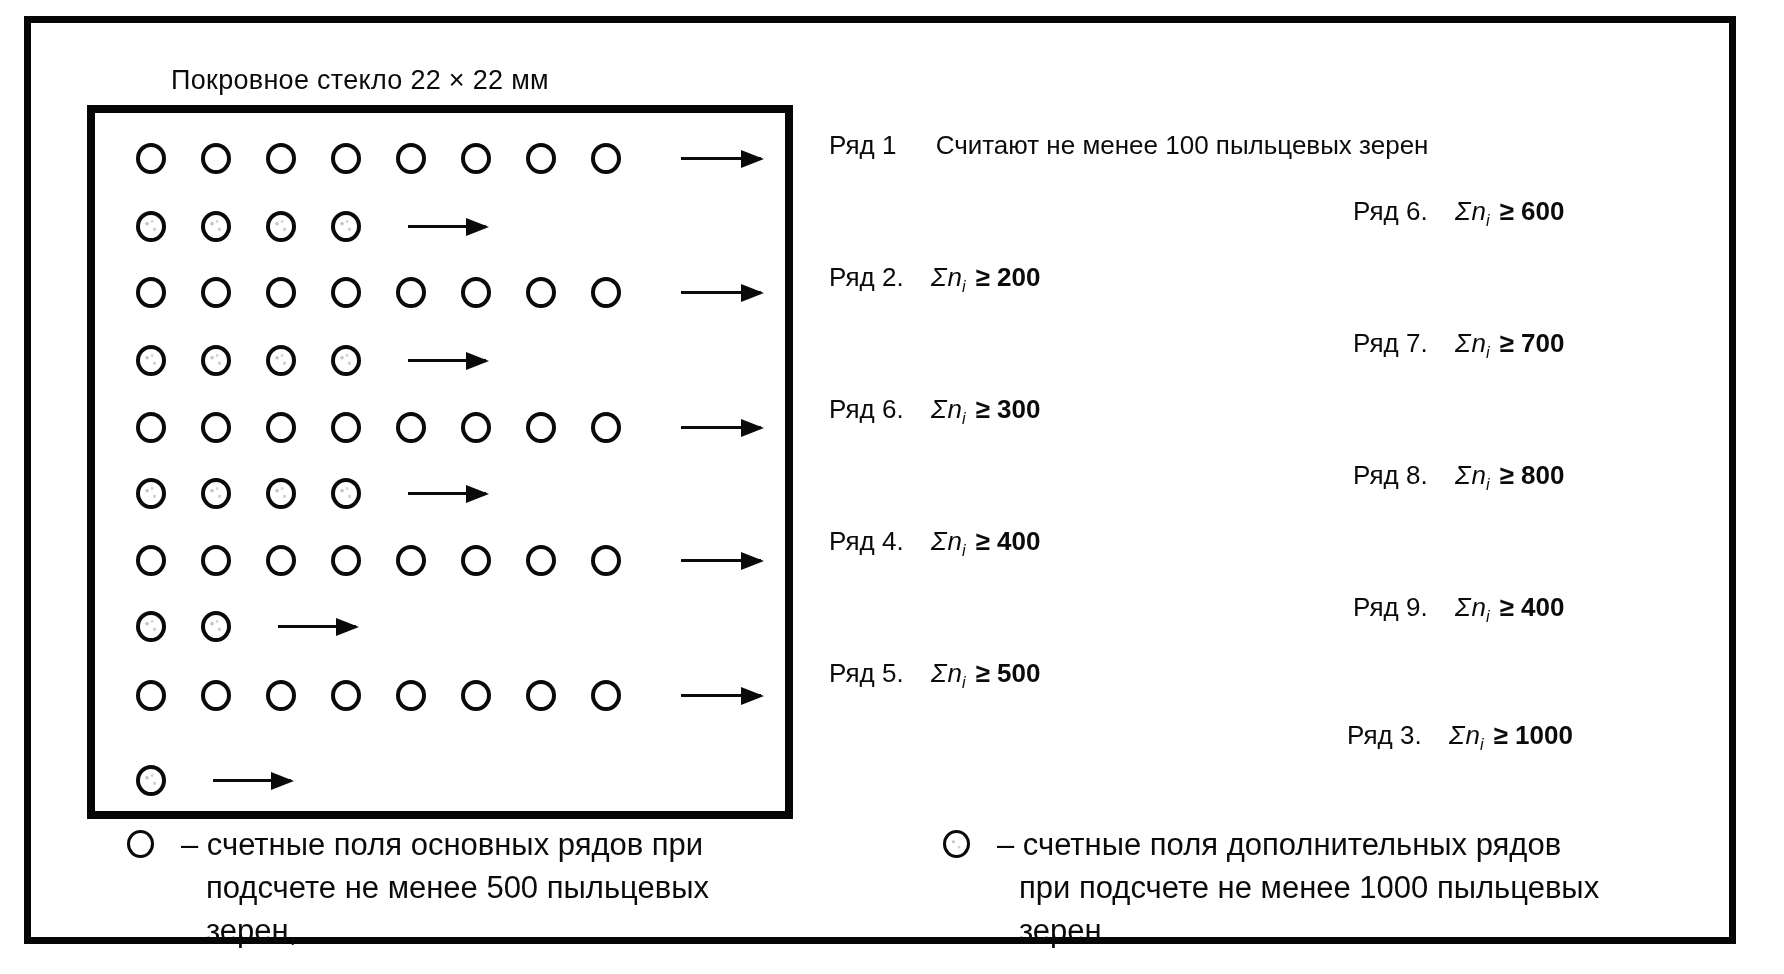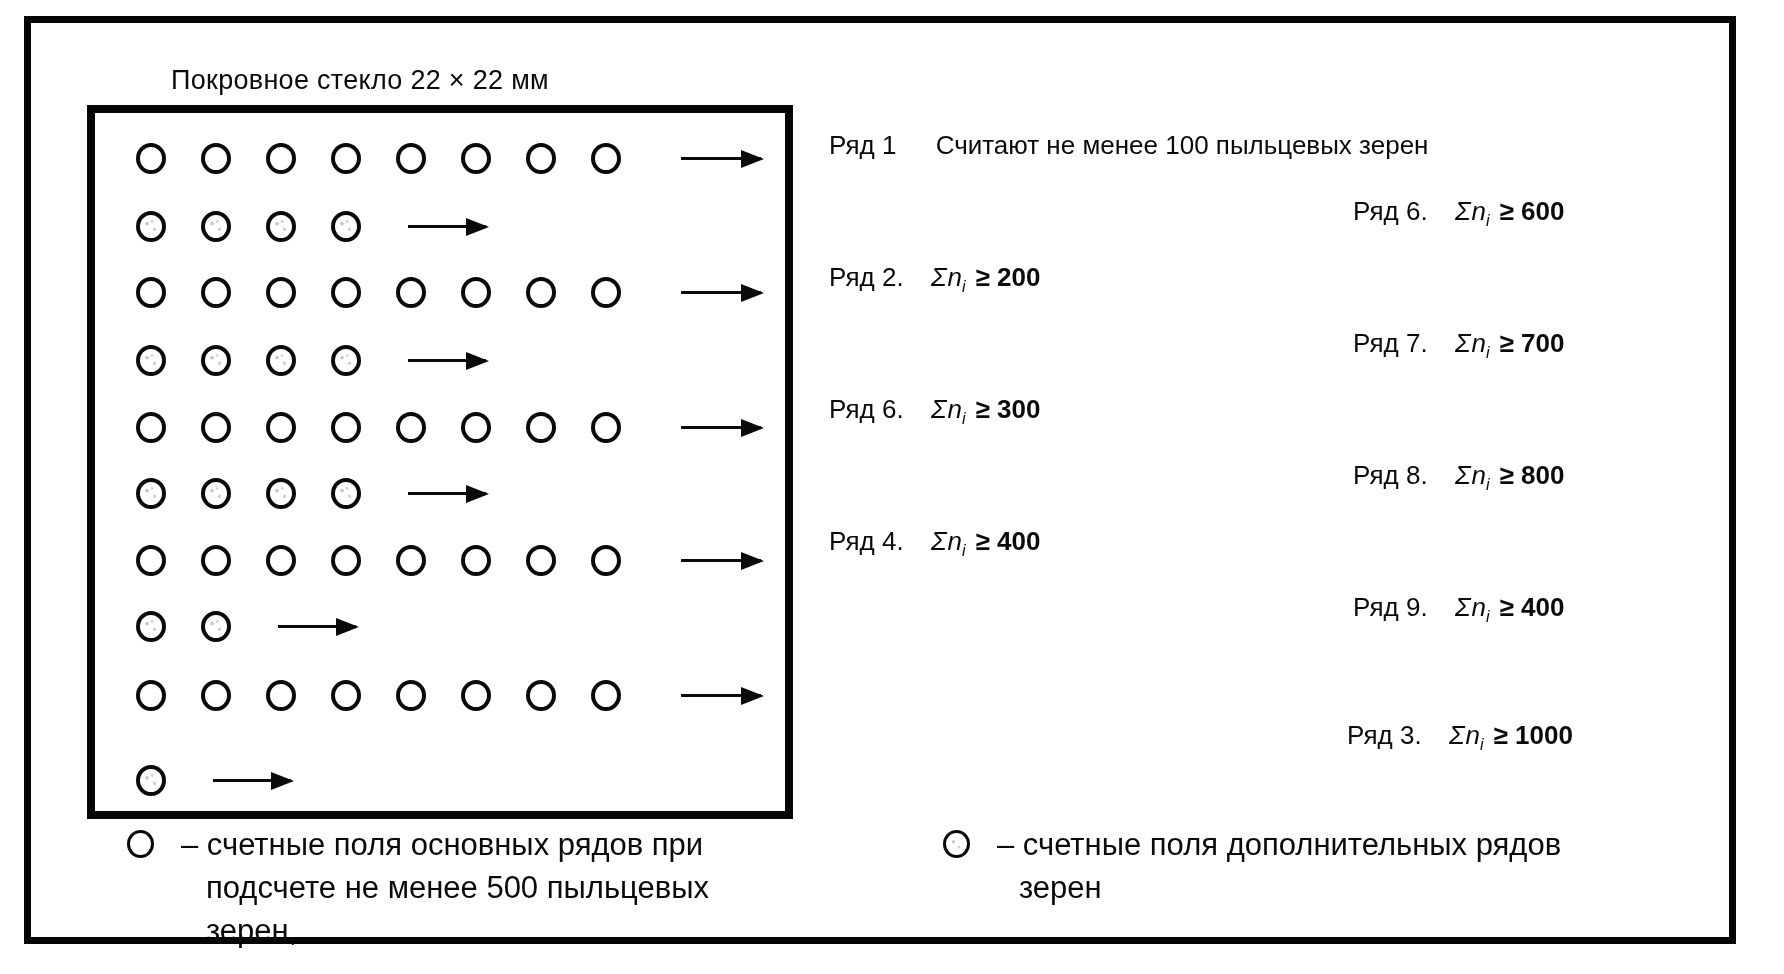--- a/index.html
+++ b/index.html
@@ -182,20 +182,24 @@
     <span class="formula"><span class="sig">Σ</span><span class="var">n</span><sub>i</sub><span class="cond">≥ 200</span></span>
   </div>
   <div class="lbl pos-r3">
     <span class="lname">Ряд 6.</span>
     <span class="formula"><span class="sig">Σ</span><span class="var">n</span><sub>i</sub><span class="cond">≥ 300</span></span>
   </div>
   <div class="lbl pos-r4">
     <span class="lname">Ряд 4.</span>
     <span class="formula"><span class="sig">Σ</span><span class="var">n</span><sub>i</sub><span class="cond">≥ 400</span></span>
   </div>
+  <div class="lbl pos-r5">
+    <span class="lname">Ряд 5.</span>
+    <span class="formula"><span class="sig">Σ</span><span class="var">n</span><sub>i</sub><span class="cond">≥ 500</span></span>
+  </div>
 
   <div class="lbl pos-r6">
     <span class="lname">Ряд 6.</span>
     <span class="formula"><span class="sig">Σ</span><span class="var">n</span><sub>i</sub><span class="cond">≥ 600</span></span>
   </div>
   <div class="lbl pos-r7">
     <span class="lname">Ряд 7.</span>
     <span class="formula"><span class="sig">Σ</span><span class="var">n</span><sub>i</sub><span class="cond">≥ 700</span></span>
   </div>
   <div class="lbl pos-r8">
@@ -221,17 +225,18 @@
       <div>зерен,</div>
     </div>
   </div>
 
   <div class="legend legend-additional">
     <div class="legend-line1">
       <span class="lcircle alt"></span>
       <span>– счетные поля дополнительных рядов</span>
     </div>
     <div class="legend-rest">
+      <div>при подсчете не менее 1000 пыльцевых</div>
       <div>зерен</div>
     </div>
   </div>
 
 </div>
 
 </body></html>

